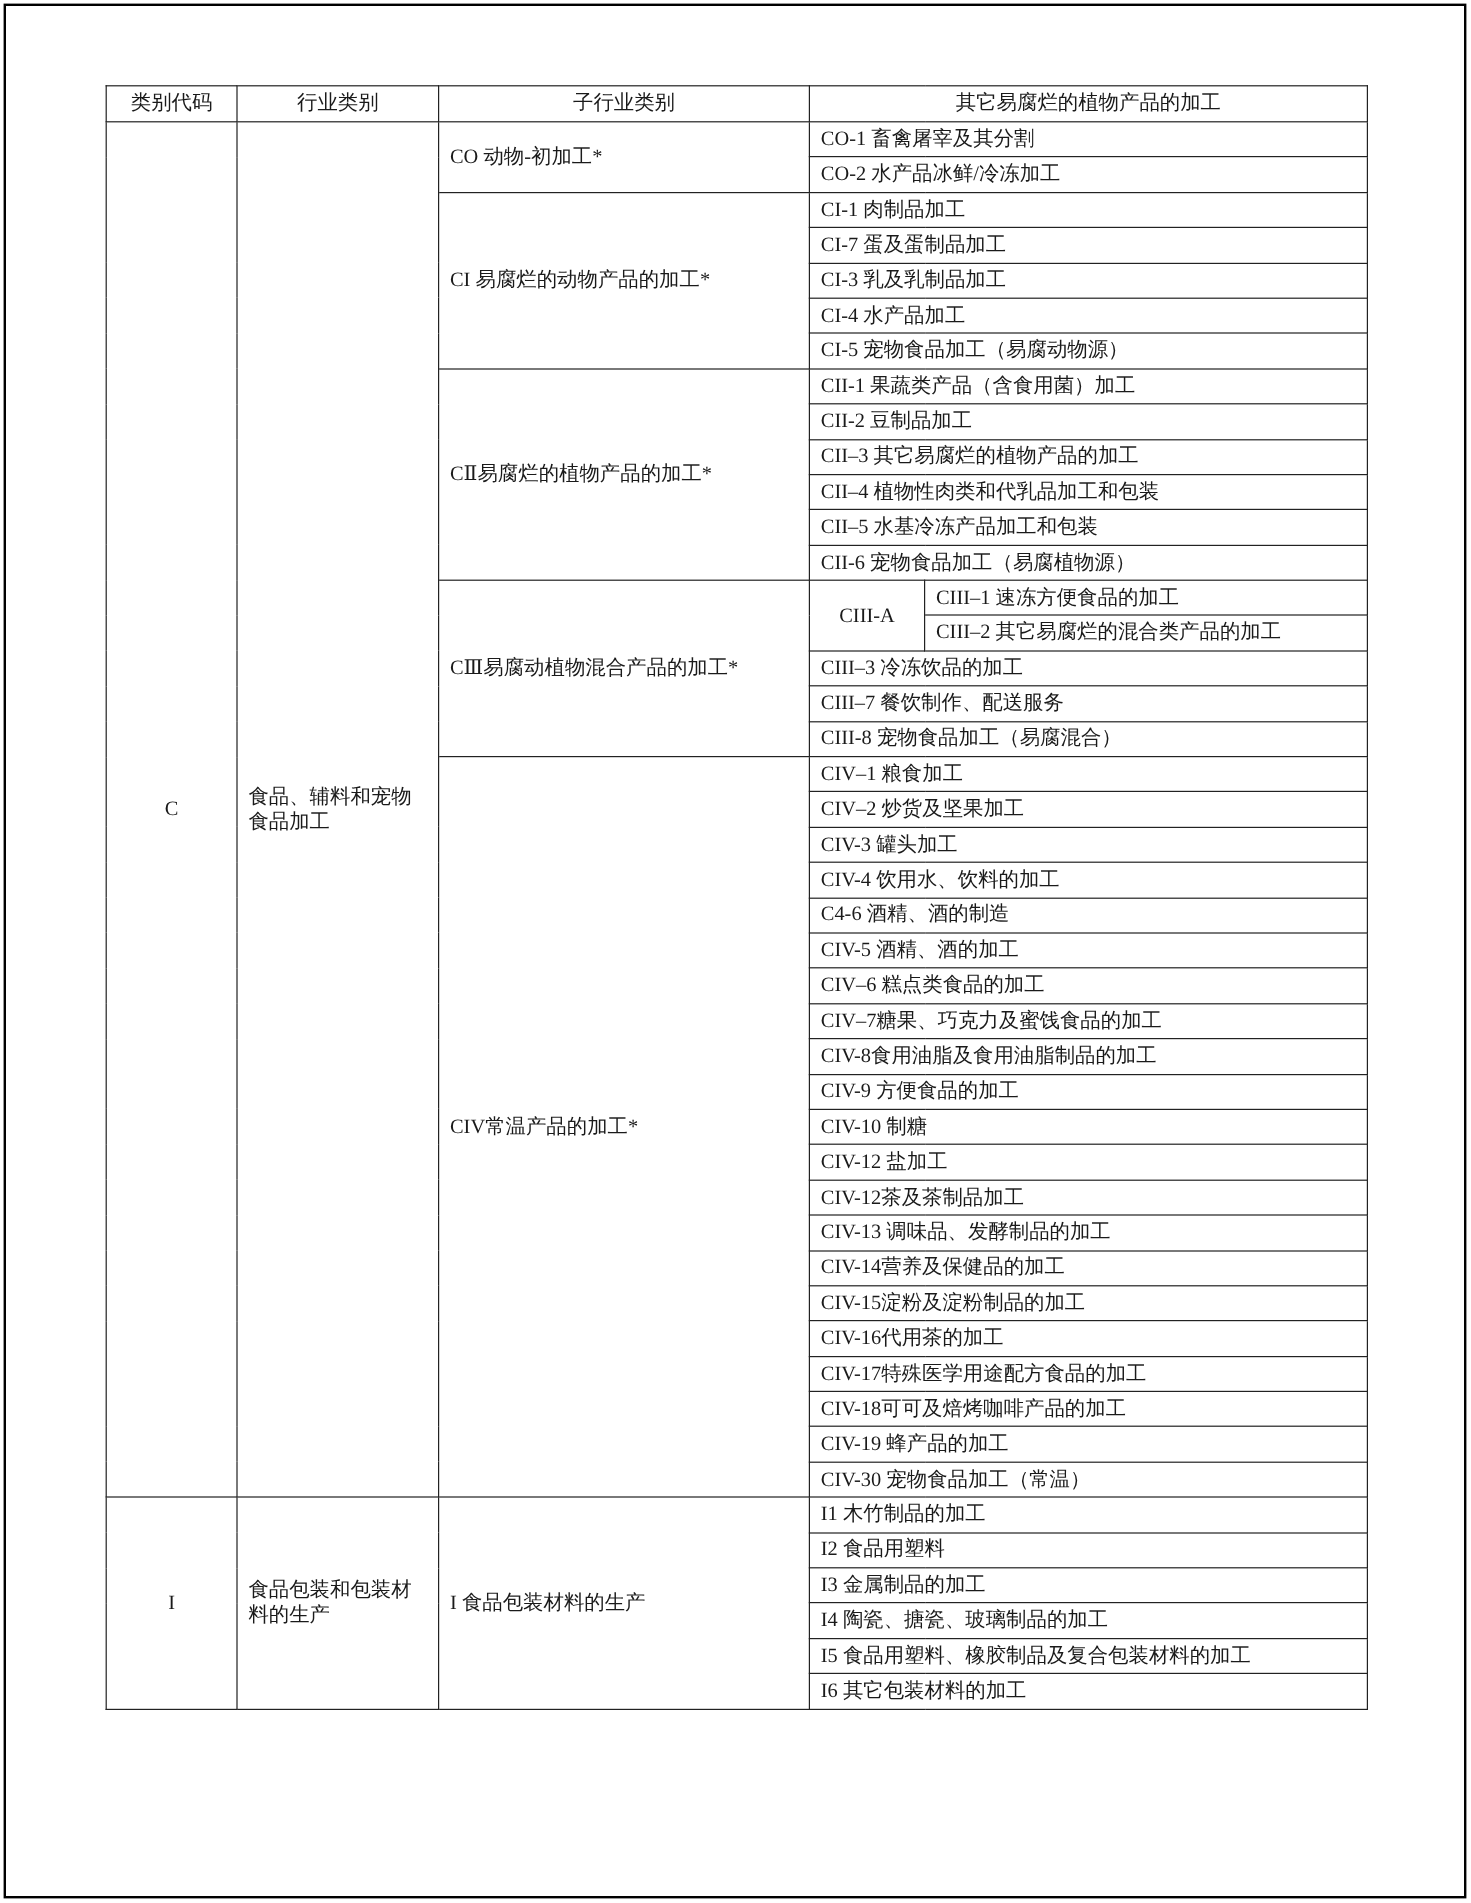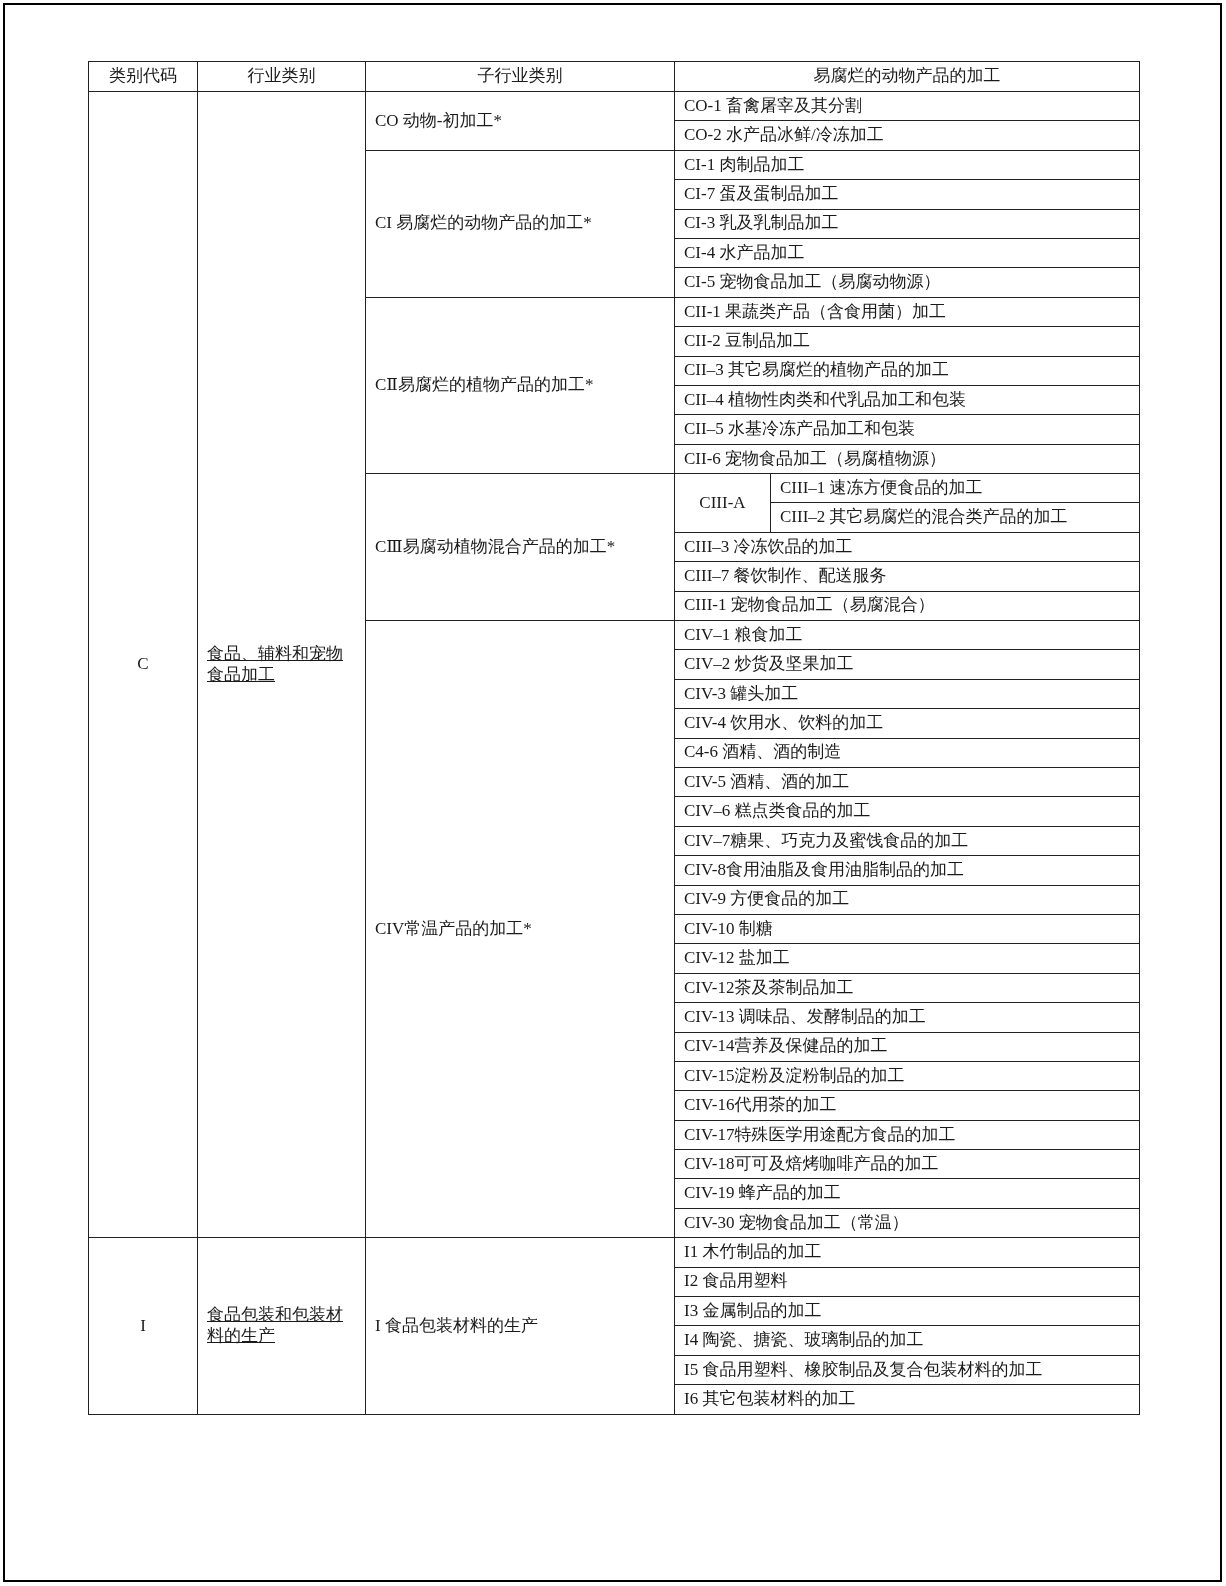--- a/index.html
+++ b/index.html
@@ -12,39 +12,39 @@
   .page-frame {
     position: absolute;
     left: 3px; top: 3px;
     width: 1219px; height: 1579px;
     border: 2.5px solid #000;
     box-sizing: border-box;
     pointer-events: none;
   }
   table.cls {
     position: absolute;
-    left: 88px; top: 61px;
+    left: 88px; top: 71px;
     width: 1051px;
     border-collapse: collapse;
     table-layout: fixed;
   }
   table.cls td {
     border: 1.8px solid #222;
     font-size: 17px;
     line-height: 1.22;
     padding: 2px 9px;
     vertical-align: middle;
     overflow: hidden;
     word-break: break-all;
   }
   tr.hdr { height: 30px; }
   tr.row { height: 29.4px; }
   td.c { text-align: center; padding: 2px 4px; }
   td.l { text-align: left; }
-  td.ind { padding: 2px 5px; text-decoration: underline; }
+  td.ind { padding: 2px 5px; }
   td.ind-left { text-align: left; }
   td.ind-center { text-align: left; }
 </style>
 </head>
 <body>
 
 <div class="page-frame"></div>
 
 <table class="cls">
   <colgroup>
@@ -52,21 +52,21 @@
       <col style="width:168px">
       <col style="width:309px">
       <col style="width:96px">
       <col style="width:369px">
   </colgroup>
   <tbody>
     <tr class="hdr">
       <td class="c">类别代码</td>
       <td class="c">行业类别</td>
       <td class="c">子行业类别</td>
-      <td class="c" colspan="2">易腐烂的动物产品的加工</td>
+      <td class="c" colspan="2">其它易腐烂的植物产品的加工</td>
     </tr>
 
     <tr class="row">
       <td class="c" rowspan="39">C</td>
       <td class="ind ind-left" rowspan="39">食品、辅料和宠物食品加工</td>
       <td class="l" rowspan="2">CO 动物-初加工*</td>
       <td class="l" colspan="2">CO-1 畜禽屠宰及其分割</td>
     </tr>
     <tr class="row">
         <td class="l" colspan="2">CO-2 水产品冰鲜/冷冻加工</td>
@@ -117,21 +117,21 @@
     <tr class="row">
         <td class="l">CIII–2 其它易腐烂的混合类产品的加工</td>
       </tr>
     <tr class="row">
         <td class="l" colspan="2">CIII–3 冷冻饮品的加工</td>
       </tr>
     <tr class="row">
         <td class="l" colspan="2">CIII–7 餐饮制作、配送服务</td>
       </tr>
     <tr class="row">
-        <td class="l" colspan="2">CIII-1 宠物食品加工（易腐混合）</td>
+        <td class="l" colspan="2">CIII-8 宠物食品加工（易腐混合）</td>
       </tr>
 
     <tr class="row">
       <td class="l" rowspan="21">CIV常温产品的加工*</td>
       <td class="l" colspan="2">CIV–1 粮食加工</td>
     </tr>
     <tr class="row">
         <td class="l" colspan="2">CIV–2 炒货及坚果加工</td>
       </tr>
     <tr class="row">

